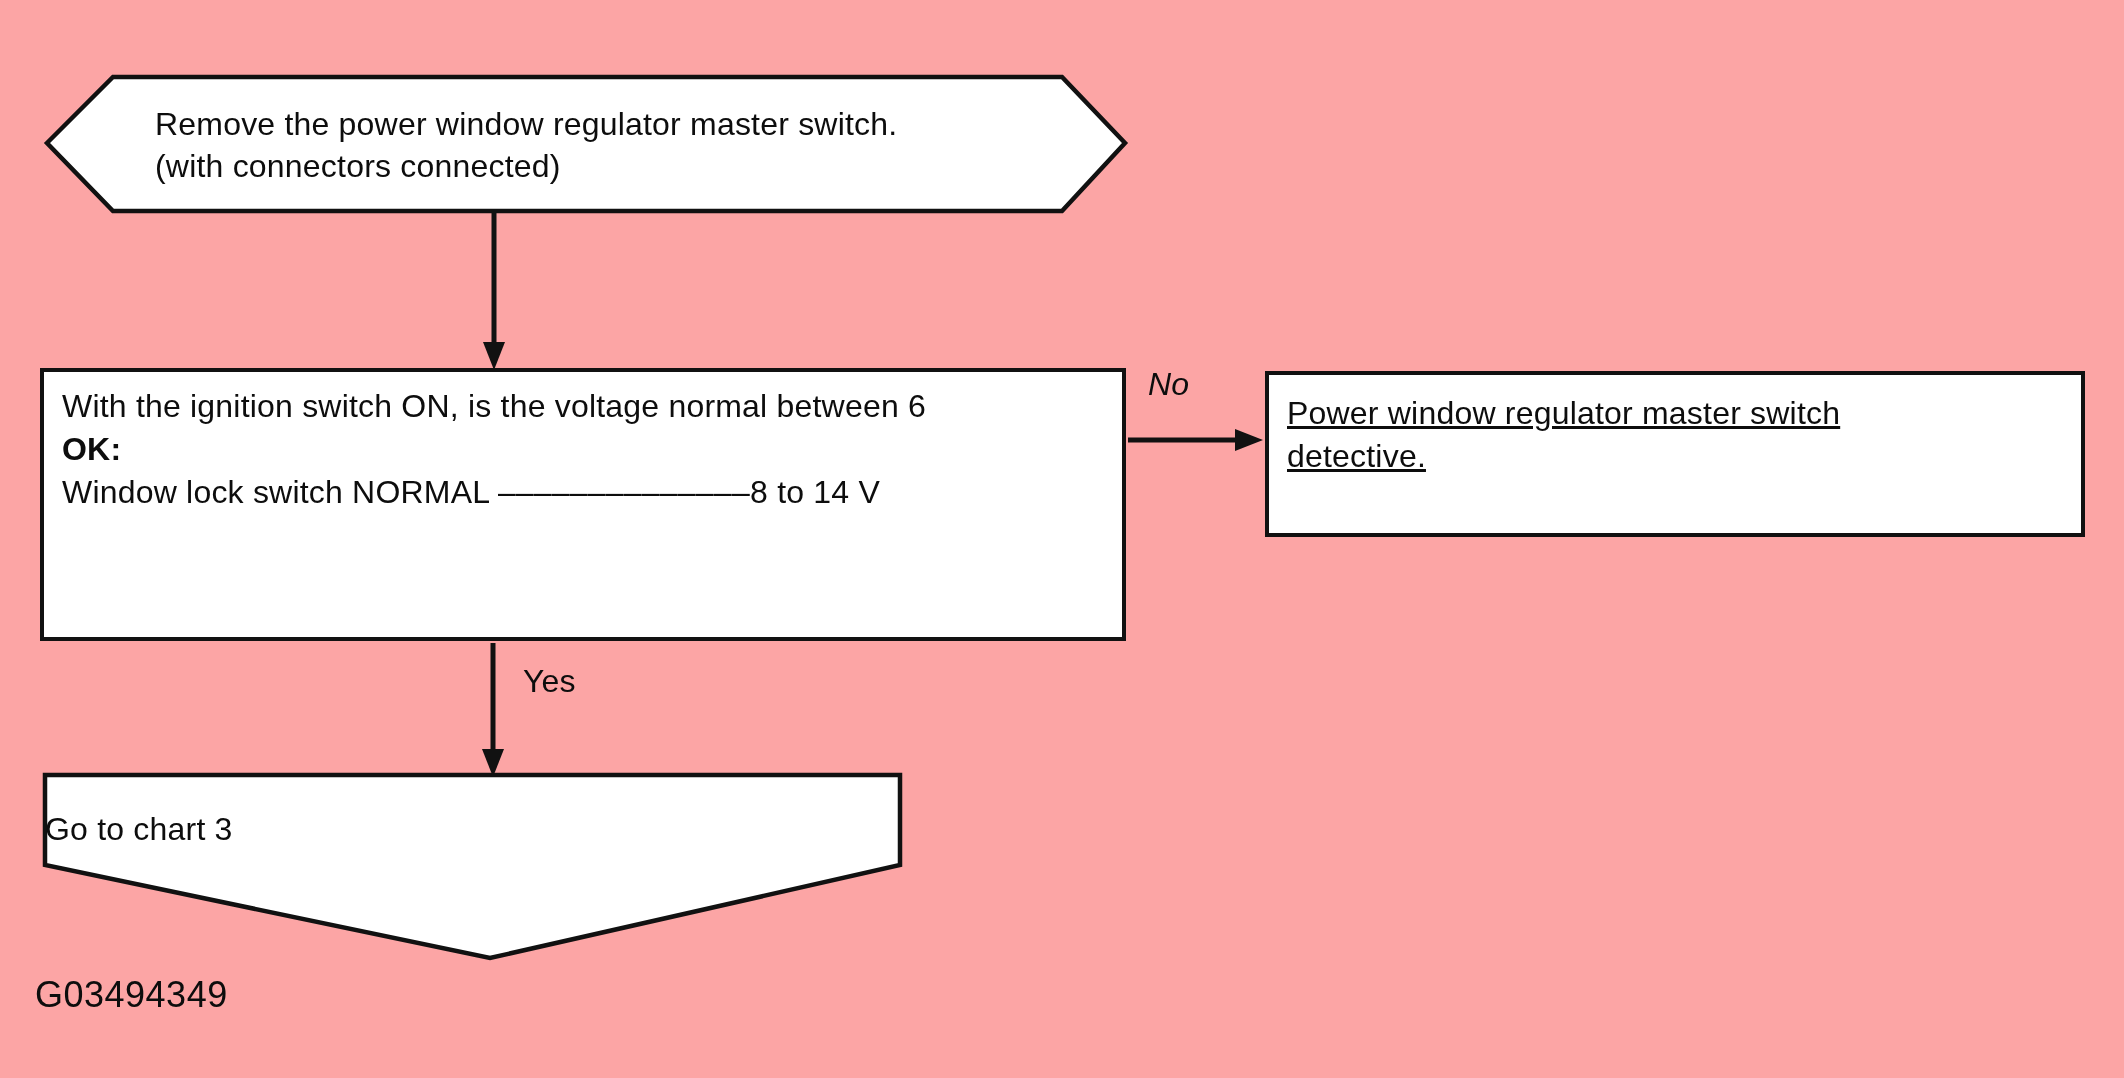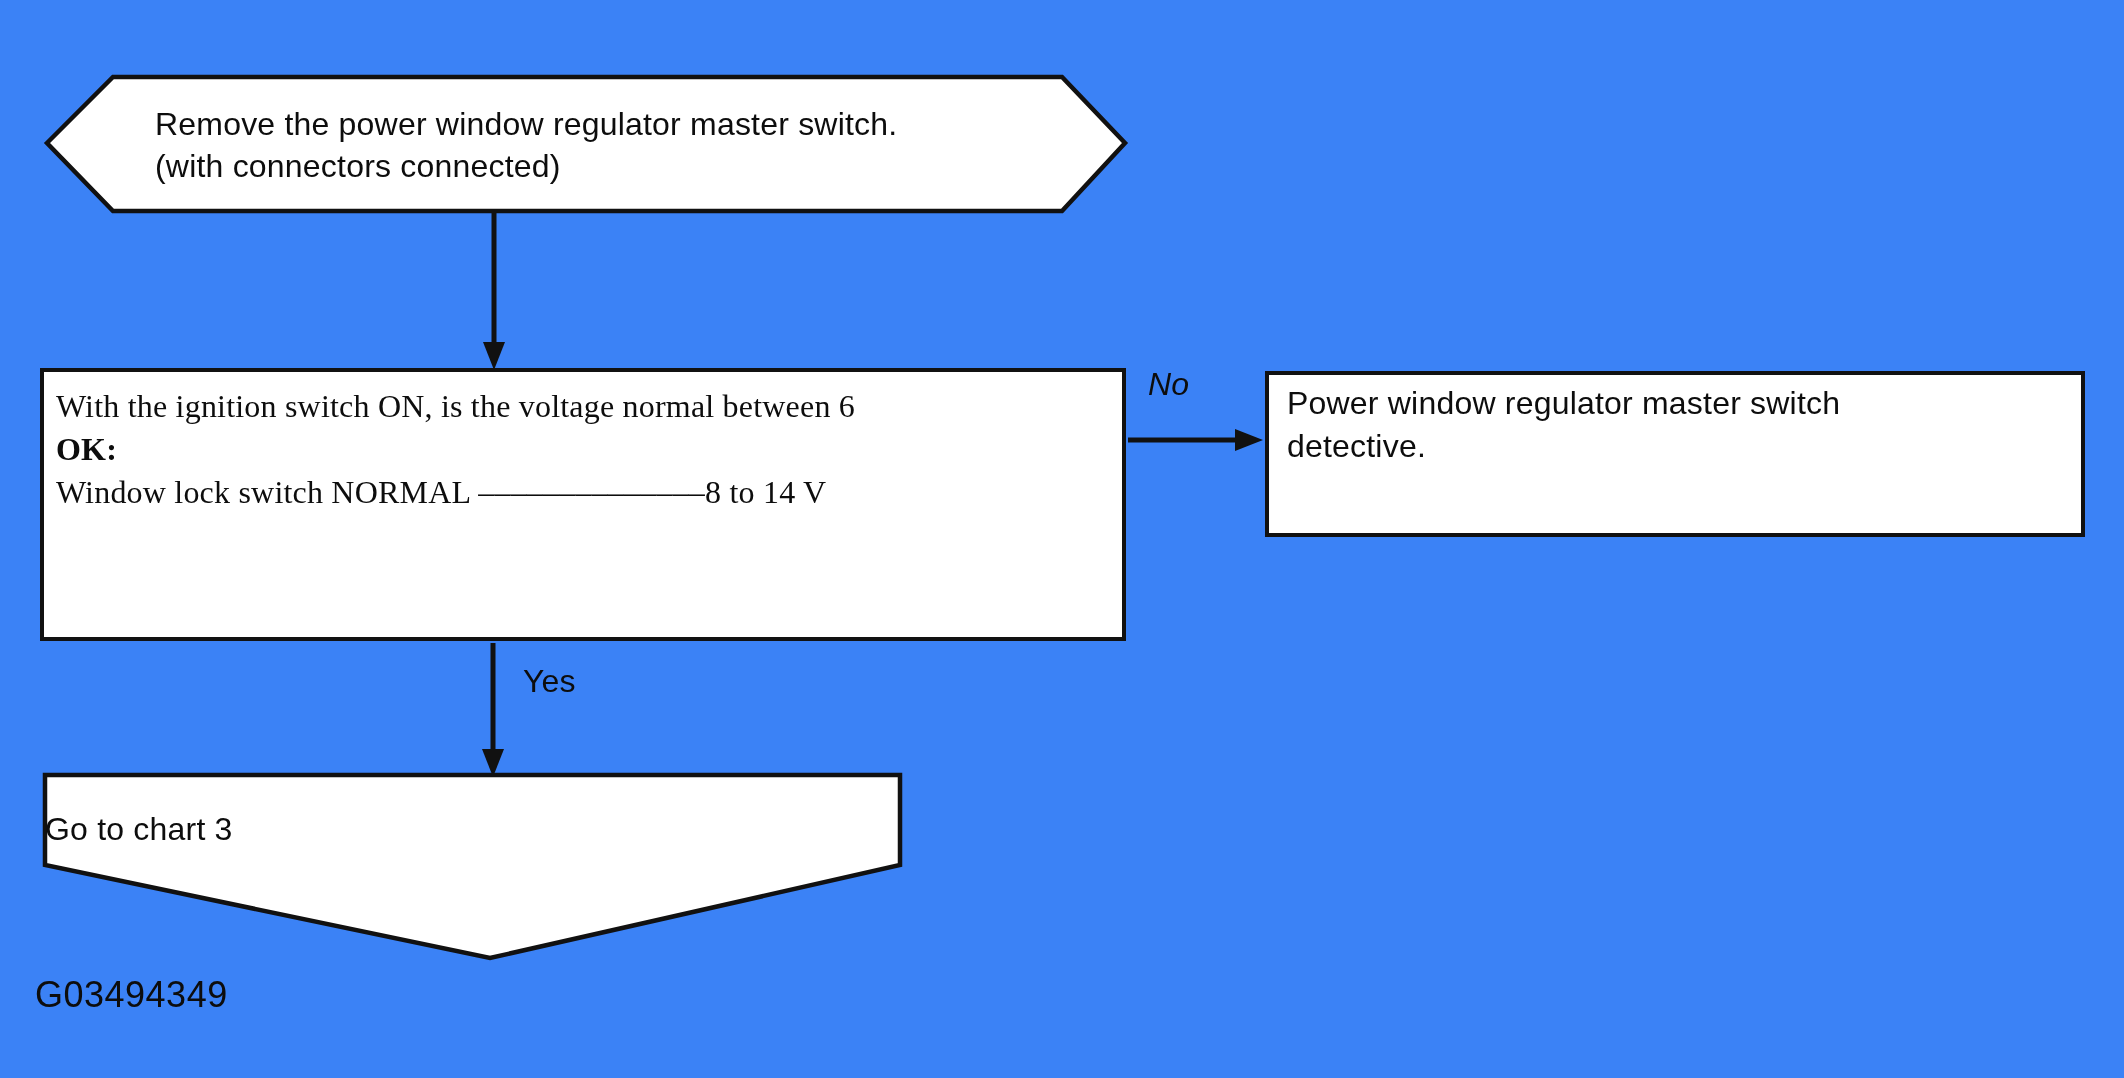--- a/index.html
+++ b/index.html
@@ -4,21 +4,21 @@
 <style>
   html, body {
     margin: 0;
     padding: 0;
     background: #ffffff;
   }
   .canvas {
     position: relative;
     width: 2124px;
     height: 1078px;
-    background: #3b82f6;
+    background: #fca5a5;
     font-family: "Liberation Sans", "DejaVu Sans", sans-serif;
     color: #0d0d0d;
     overflow: hidden;
   }
   .layer {
     position: absolute;
     left: 0;
     top: 0;
     width: 2124px;
     height: 1078px;
@@ -54,35 +54,35 @@
     border: 4px solid #111111;
     box-sizing: border-box;
   }
   .decision-box {
     left: 40px;
     top: 368px;
     width: 1086px;
     height: 273px;
   }
   .decision-text {
-    left: 56px;
+    left: 62px;
     top: 385px;
     line-height: 43px;
-    font-family: Liberation Serif, serif;
   }
   .result-box {
     left: 1265px;
     top: 371px;
     width: 820px;
     height: 166px;
   }
   .result-text {
     left: 1287px;
-    top: 382px;
+    top: 392px;
     line-height: 43px;
+    text-decoration: underline;
   }
   .branch-label {
     position: absolute;
     font-size: 32px;
     white-space: nowrap;
     letter-spacing: 0.2px;
   }
   .no-label {
     left: 1148px;
     top: 366px;

